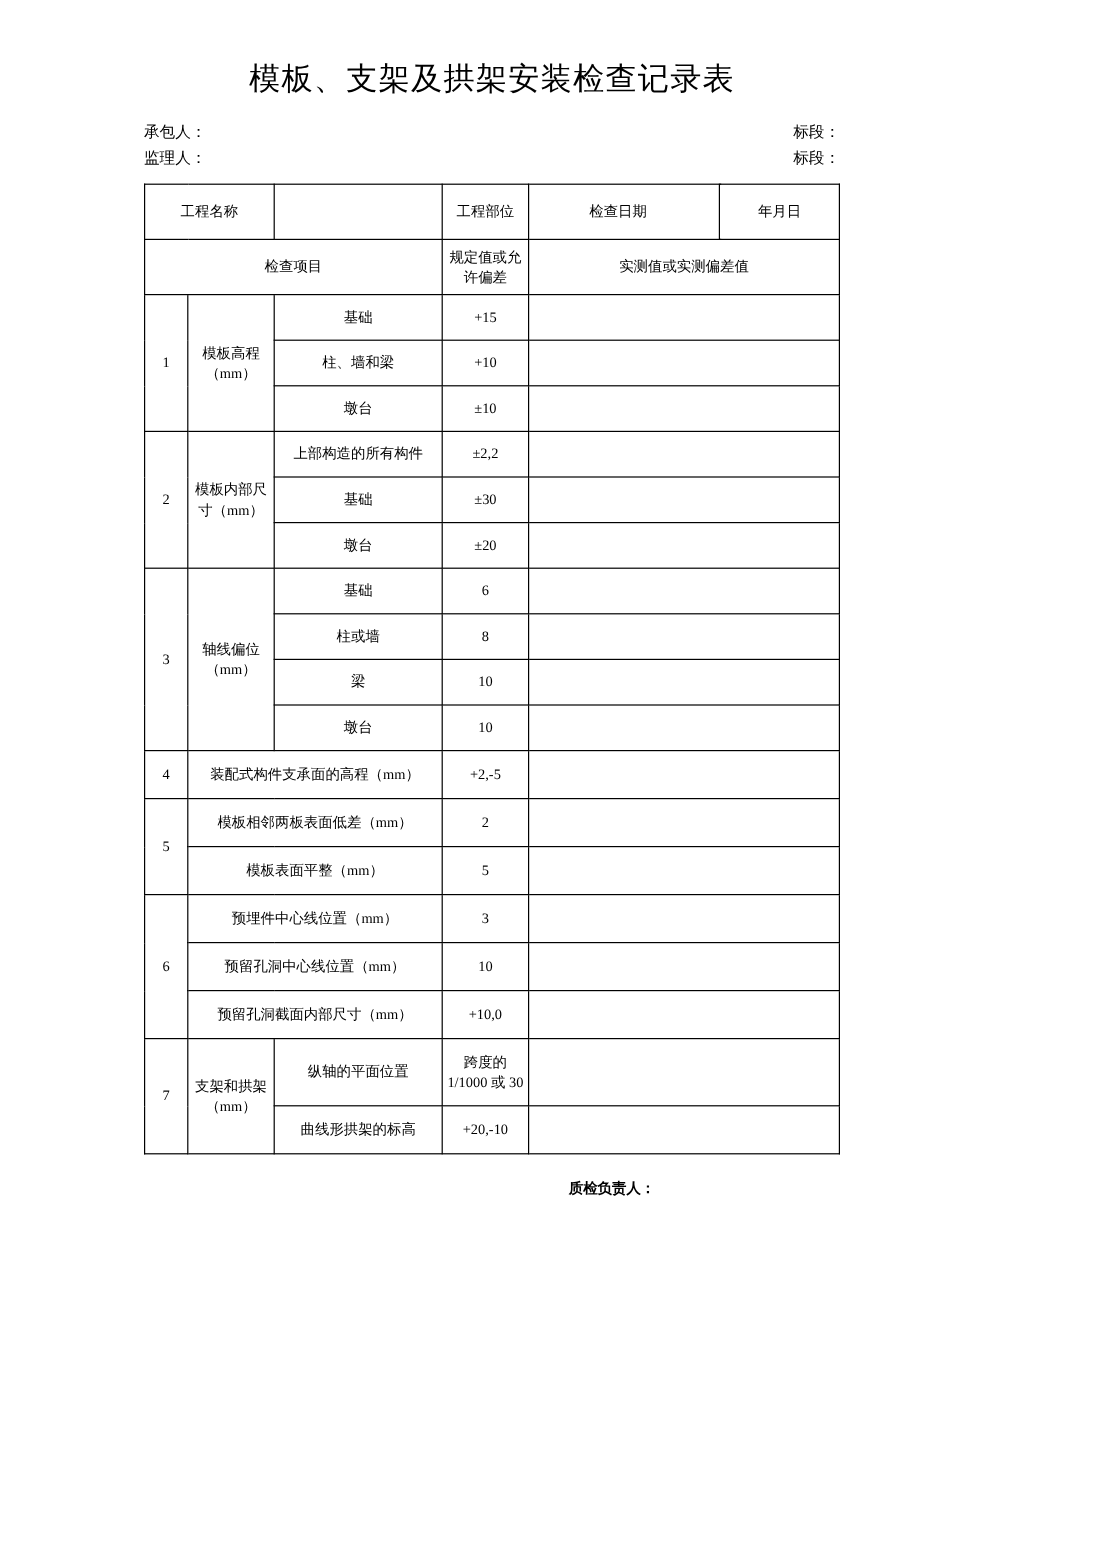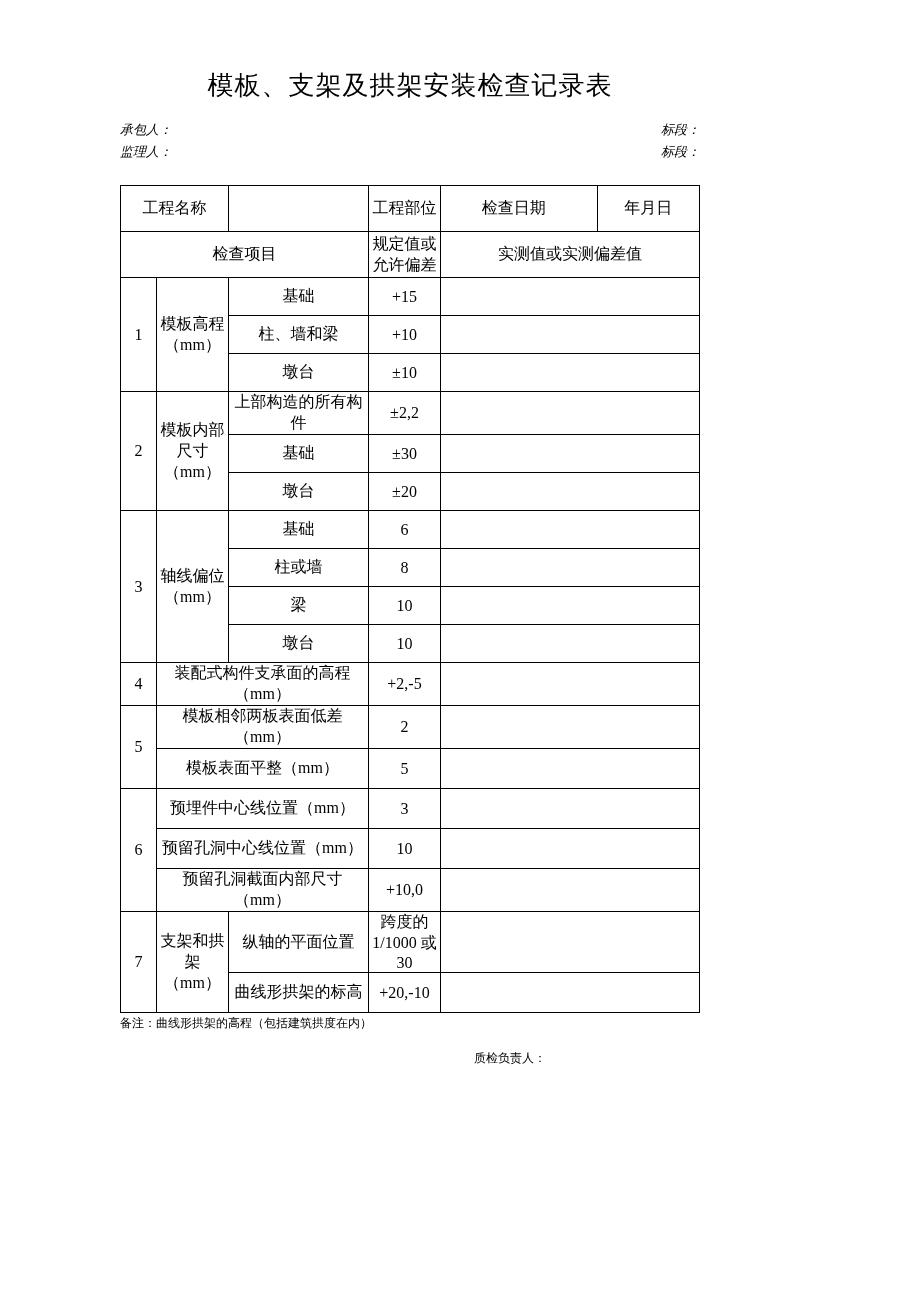--- a/index.html
+++ b/index.html
@@ -6,43 +6,42 @@
     body {
       font-family: "SimSun", "宋体", serif;
       margin: 0;
       padding: 0;
       background: #fff;
       color: #000;
     }
     .page {
       width: 820px;
       min-height: 1301px;
-      padding: 68px 120px 60px 120px;
+      padding: 48px 120px 60px 120px;
       position: relative;
     }
     .title {
       text-align: center;
       font-size: 26px;
       font-weight: normal;
       margin-bottom: 18px;
       letter-spacing: 1px;
     }
     .info-row {
       display: flex;
       justify-content: space-between;
       font-size: 13px;
       margin-bottom: 4px;
-      font-style: italic;
     }
     .info-left, .info-right { white-space: nowrap; }
     table {
       width: 100%;
       border-collapse: collapse;
-      font-size: 16px;
-      margin-top: 24px;
+      font-size: 12px;
+      margin-top: 12px;
     }
     th, td {
       border: 1px solid #000;
       padding: 0;
       text-align: center;
       vertical-align: middle;
       font-weight: normal;
     }
     .h-row td { height: 38px; text-align: center; }
     .h-header td { height: 46px; }
@@ -53,20 +52,21 @@
       font-size: 12px;
       margin-top: 2px;
     }
     .footer-left { width: 285px; }
     .footer-right { flex: 1; }
     .qc-row {
       text-align: center;
       font-size: 12px;
       margin-top: 18px;
       padding-left: 200px;
+      font-weight: bold;
     }
     .col-num { width: 36px; }
     .col-cat { width: 72px; }
     .col-item { width: 140px; }
     .col-spec { width: 72px; }
   </style>
 </head>
 <body>
 
 <div class="page">
@@ -217,16 +217,15 @@
       </tr>
       <tr class="h-row2">
         <td>曲线形拱架的标高</td>
         <td>+20,-10</td>
         <td colspan="11"></td>
       </tr>
     </tbody>
   </table>
 
   <div class="footer-row">
-    <span class="footer-right">备注：曲线形拱架的高程（包括建筑拱度在内）</span>
   </div>
   <div class="qc-row">质检负责人：</div>
 </div>
 
 </body></html>

